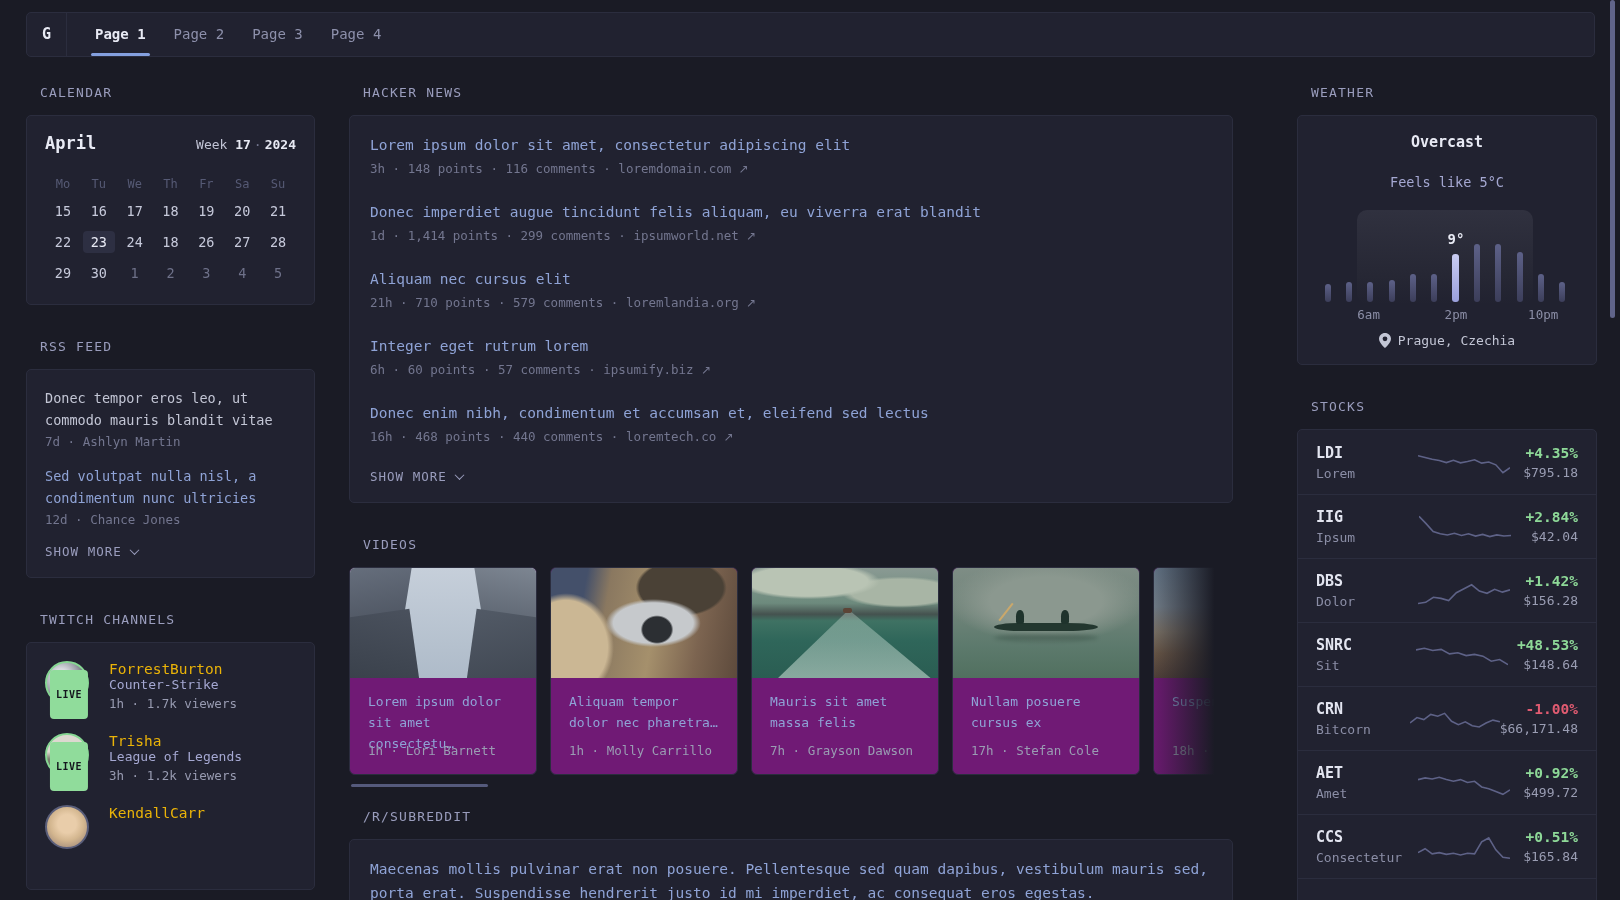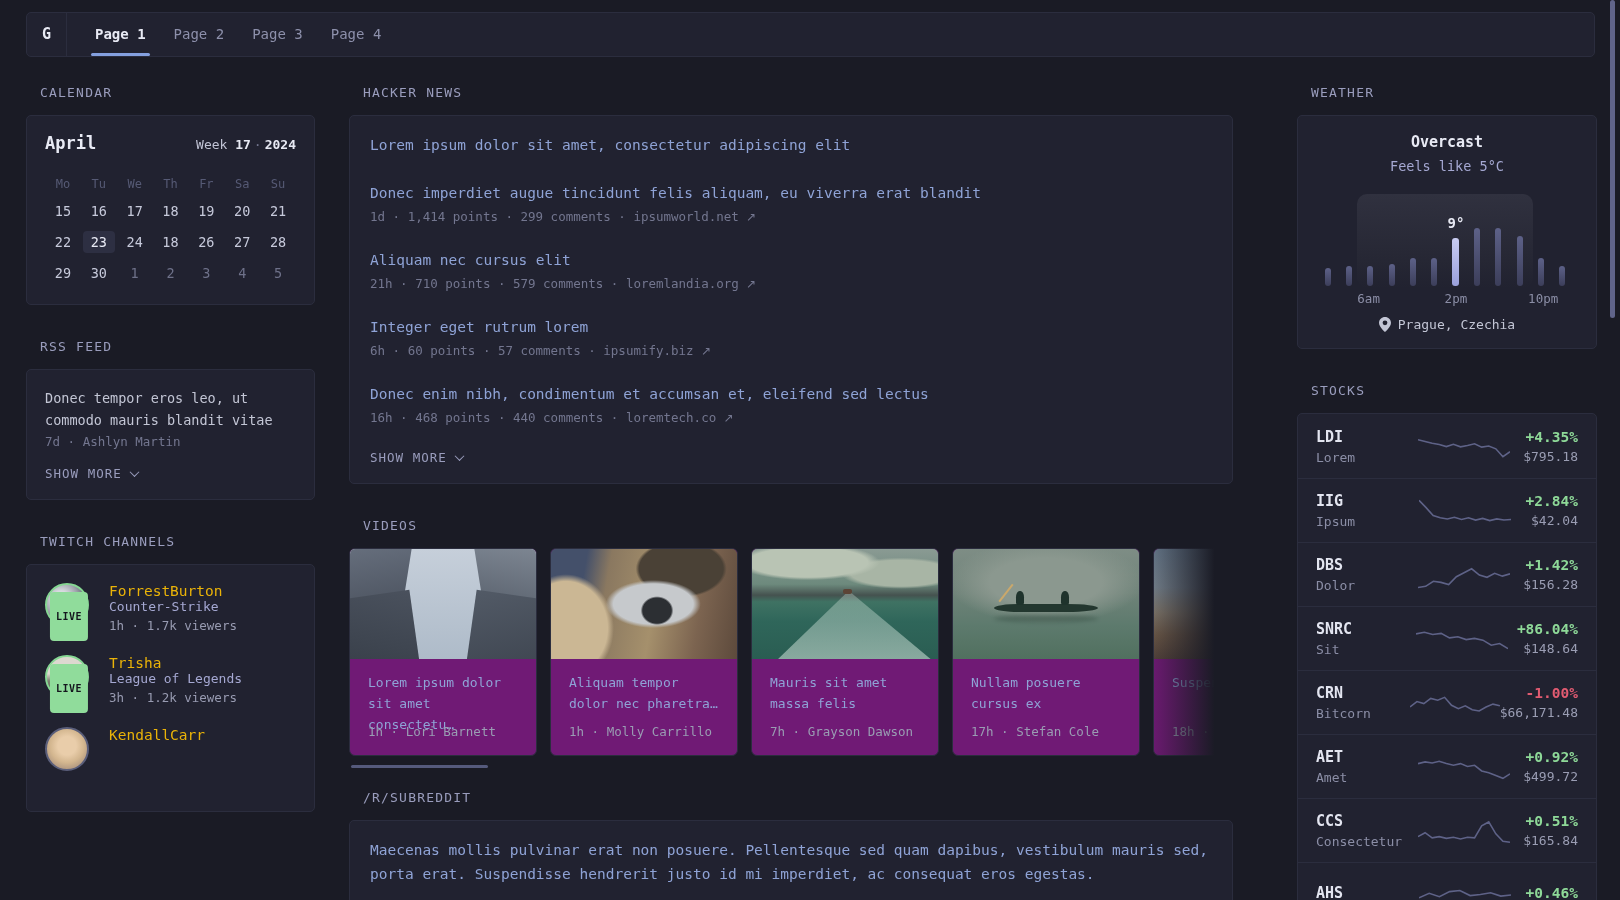--- a/index.html
+++ b/index.html
@@ -117,21 +117,21 @@
   .th-canoe .refl{position:absolute;left:22%;width:56%;top:60%;height:7px;background:#2c443a;opacity:.45;filter:blur(2px);border-radius:50%}
   .th-mist{background:linear-gradient(180deg,#66788a 0%,#75818c 35%,#7d7468 58%,#6b5847 78%,#53423a 100%)}
 
   
   .sub-card{padding:18px 20px 24px}
   .sub-title{font-size:14.5px;line-height:23.5px;color:var(--link);cursor:pointer;display:block}
 
   
   .w-card{padding:17px 17px 16px;text-align:center}
   .w-cond{font-size:15px;font-weight:bold;color:var(--bright)}
-  .w-feels{font-size:13.5px;color:var(--lav);margin-top:7px}
+  .w-feels{font-size:13.5px;color:var(--lav);margin-top:23px}
   .w-chart{position:relative;height:112px;margin-top:20px}
   .w-inner{position:absolute;left:10px;right:14px;top:0;bottom:0}
   .w-daylight{position:absolute;top:0;height:94px;border-radius:10px;background:linear-gradient(180deg,#30313f 0%,#262734 70%,rgba(38,39,52,0) 100%)}
   .w-bars{position:absolute;left:0;right:0;bottom:20px;height:62px;display:flex;justify-content:space-between;align-items:flex-end}
   .w-bar{width:6px;border-radius:3px;background:linear-gradient(180deg,#5d6188,#3c3e5a)}
   .w-bar.current{width:7px;background:linear-gradient(180deg,#c9ccf2,#9aa0dc)}
   .w-temp{position:absolute;transform:translateX(-50%);font-size:14px;font-weight:bold;color:var(--bright)}
   .w-time{position:absolute;bottom:0;transform:translateX(-50%);font-size:12.5px;color:#8b8ea6}
   .w-loc{margin-top:11px;display:flex;justify-content:center;align-items:center;gap:7px;font-size:13px;color:#c3c6d5}
   .w-loc svg{flex-shrink:0}
@@ -256,20 +256,24 @@
         </div>
       </div>
 
       <div class="widget">
         <div class="widget-label">RSS FEED</div>
         <div class="card rss-card">
           <div class="rss-item">
             <span class="rss-title read">Donec tempor eros leo, ut commodo mauris blandit vitae</span>
             <div class="rss-meta">7d · Ashlyn Martin</div>
           </div>
+          <div class="rss-item">
+            <span class="rss-title">Sed volutpat nulla nisl, a condimentum nunc ultricies</span>
+            <div class="rss-meta">12d · Chance Jones</div>
+          </div>
           <div class="show-more">
               <span>SHOW MORE</span>
               <i class="chev"></i>
             </div>
         </div>
       </div>
 
       <div class="widget">
         <div class="widget-label">TWITCH CHANNELS</div>
         <div class="card tw-card">
@@ -311,20 +315,21 @@
 
     </section>
 
     <section class="col-mid">
 
       <div class="widget">
         <div class="widget-label">HACKER NEWS</div>
         <div class="card hn-card">
           <div class="hn-item">
             <span class="hn-title">Lorem ipsum dolor sit amet, consectetur adipiscing elit</span>
+            <div class="hn-meta"><span>3h · 148 points · 116 comments ·</span> <a><span>loremdomain.com</span> <span class="ext">↗</span></a></div>
           </div>
           <div class="hn-item">
             <span class="hn-title">Donec imperdiet augue tincidunt felis aliquam, eu viverra erat blandit</span>
             <div class="hn-meta"><span>1d · 1,414 points · 299 comments ·</span> <a><span>ipsumworld.net</span> <span class="ext">↗</span></a></div>
           </div>
           <div class="hn-item">
             <span class="hn-title">Aliquam nec cursus elit</span>
             <div class="hn-meta"><span>21h · 710 points · 579 comments ·</span> <a><span>loremlandia.org</span> <span class="ext">↗</span></a></div>
           </div>
           <div class="hn-item">
@@ -487,21 +492,21 @@
           </div>
           <div class="stock-row">
             <div class="s-left">
                 <div class="s-ticker">SNRC</div>
                 <div class="s-name">Sit</div>
               </div>
             <svg class="s-spark" viewBox="0 0 100 36" preserveAspectRatio="none">
                 <polyline vector-effect="non-scaling-stroke" points="0.0,12.6 9.1,10.8 18.2,13.2 27.3,12.0 36.4,16.8 45.5,15.6 54.5,18.6 63.6,17.4 72.7,19.2 81.8,24.6 90.9,22.8 100.0,28.2"></polyline>
               </svg>
             <div class="s-right">
-                <div class="s-change up">+86.04%</div>
+                <div class="s-change up">+48.53%</div>
                 <div class="s-price">$148.64</div>
               </div>
           </div>
           <div class="stock-row">
             <div class="s-left">
                 <div class="s-ticker">CRN</div>
                 <div class="s-name">Bitcorn</div>
               </div>
             <svg class="s-spark" viewBox="0 0 100 36" preserveAspectRatio="none">
                 <polyline vector-effect="non-scaling-stroke" points="0.0,22.2 7.7,16.5 15.4,18.6 23.1,13.2 30.8,15.0 38.5,12.0 46.2,20.4 53.8,24.0 61.5,21.0 69.2,25.2 76.9,26.4 84.6,22.2 92.3,19.2 100.0,21.0"></polyline>

